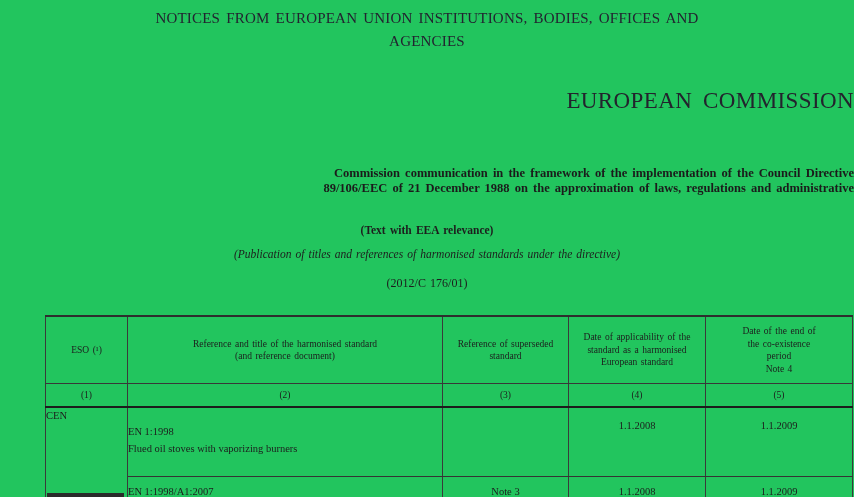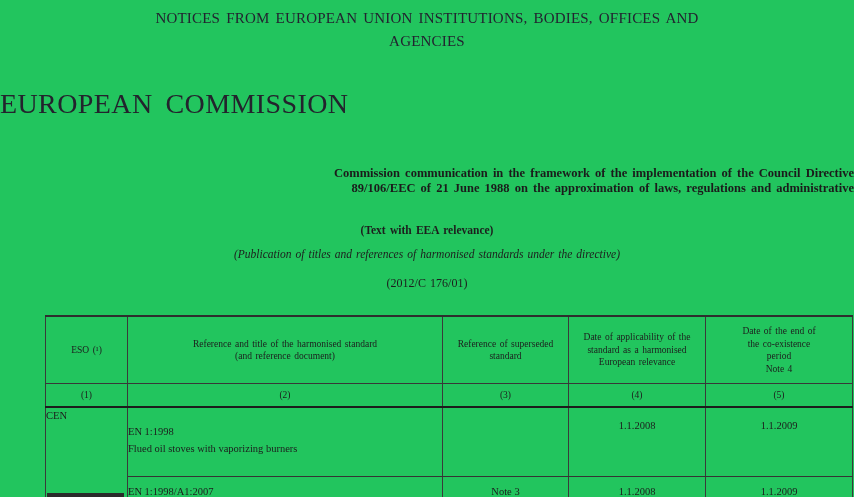--- a/index.html
+++ b/index.html
@@ -26,22 +26,22 @@
     line-height: 23px;
     letter-spacing: 0.2px;
     word-spacing: 0.14em;
     color: #232330;
   }
   .commission-title {
     position: absolute;
     top: 88px;
     left: 0;
     width: 100%;
-    text-align: left;
-    font-size: 28px;
+    text-align: right;
+    font-size: 23px;
     letter-spacing: 0.4px;
     word-spacing: 0.2em;
     color: #23232d;
   }
   .comm-title {
     position: absolute;
     top: 166px;
     left: 0;
     width: 100%;
     text-align: right;
@@ -161,21 +161,21 @@
 
   <div class="section-title">
     <div>NOTICES FROM EUROPEAN UNION INSTITUTIONS, BODIES, OFFICES AND</div>
     <div>AGENCIES</div>
   </div>
 
   <div class="commission-title">EUROPEAN COMMISSION</div>
 
   <div class="comm-title">
     <div>Commission communication in the framework of the implementation of the Council Directive</div>
-    <div>89/106/EEC of 21 June 1988 on the approximation of laws, regulations and administrative</div>
+    <div>89/106/EEC of 21 December 1988 on the approximation of laws, regulations and administrative</div>
   </div>
 
   <div class="eea-note">(Text with EEA relevance)</div>
 
   <div class="pub-note">(Publication of titles and references of harmonised standards under the directive)</div>
 
   <div class="oj-ref">(2012/C 176/01)</div>
 
   <table class="hs-table">
     <colgroup>
@@ -194,21 +194,21 @@
           <div>Reference and title of the harmonised standard</div>
           <div>(and reference document)</div>
         </th>
         <th>
           <div>Reference of superseded</div>
           <div>standard</div>
         </th>
         <th>
           <div>Date of applicability of the</div>
           <div>standard as a harmonised</div>
-          <div>European relevance</div>
+          <div>European standard</div>
         </th>
         <th>
           <div>Date of the end of</div>
           <div>the co-existence</div>
           <div>period</div>
           <div>Note 4</div>
         </th>
       </tr>
       <tr class="num-row">
         <td>(1)</td>

